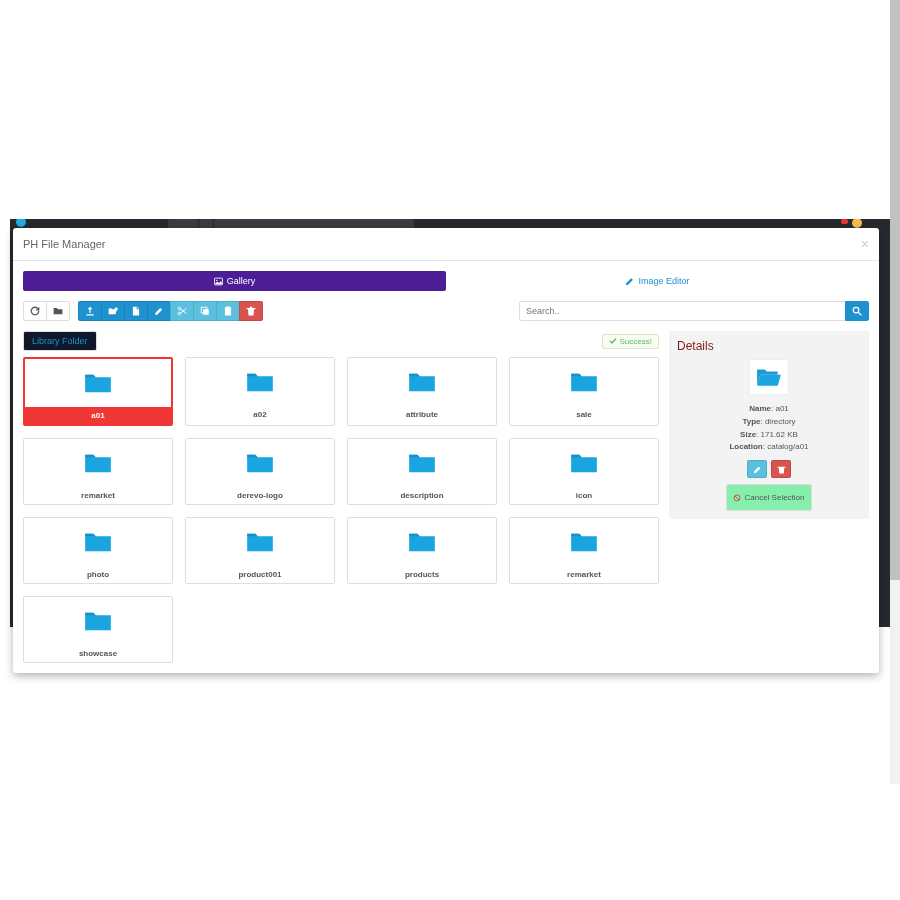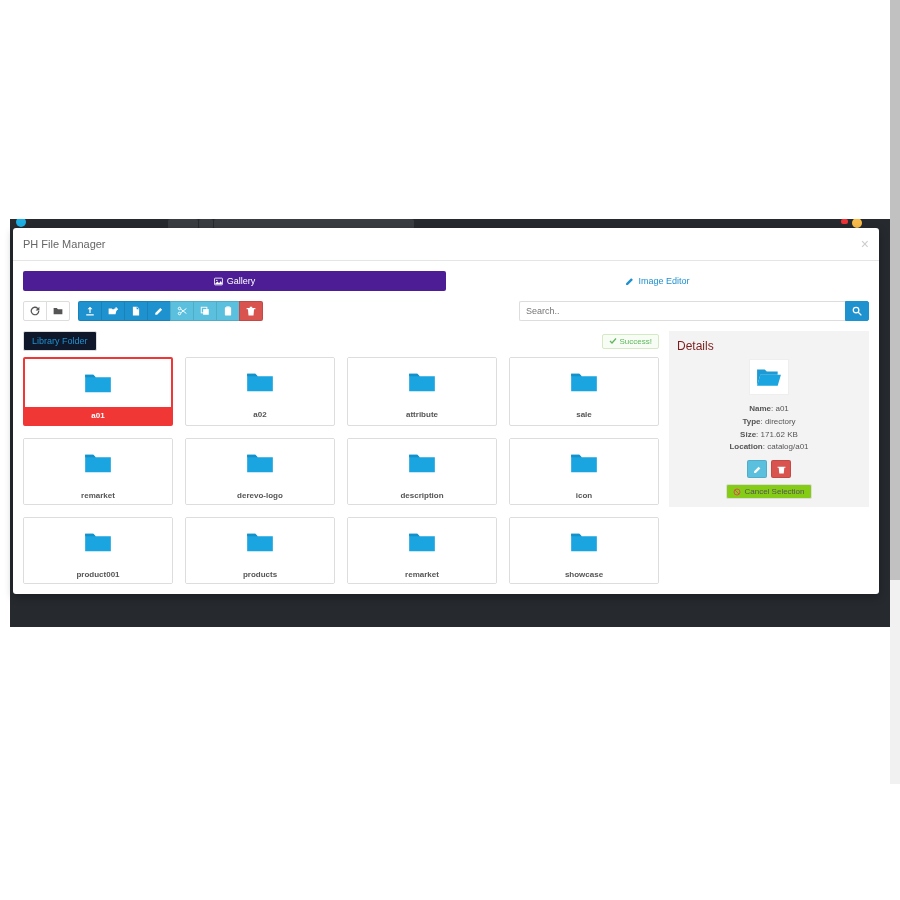--- a/index.html
+++ b/index.html
@@ -172,21 +172,21 @@
   .details-thumb{
     width:40px; height:36px; margin:4px auto 8px;
     background:#fff; border:1px solid #eee;
     display:flex; align-items:center; justify-content:center;
   }
   .details-meta{ line-height:1.6; }
   .details-actions{ margin:6px 0; display:flex; justify-content:center; gap:4px;}
   .details-actions .btn{ width:18px; height:18px; border-radius:2px;}
   .cancel-sel{
     display:inline-flex; align-items:flex-end; gap:3px;
-    border:1px solid #ddd; background:#84cc16; padding:2px 6px;
+    border:1px solid #ddd; background:#86efac; padding:8px 6px;
     border-radius:2px; font-size:8px; cursor:pointer; color:#555;
   }
   .cancel-sel .ban{ color:#d9534f; }
 </style>
 </head>
 <body>
 
 <div class="canvas">
   <div class="backdrop-bar"></div>
 
@@ -413,20 +413,29 @@
                 </div>
                 <div class="label">icon</div>
               </div>
               <div class="folder">
                 <div class="thumb">
                   <svg width="28" height="24" viewBox="0 0 24 20">
                     <path fill="#1aa4e0" d="M1 3h7l2 2h13v13H1z"></path>
                     <path fill="#1591c9" d="M1 3h7l2 2H1z"></path>
                   </svg>
                 </div>
+                <div class="label">photo</div>
+              </div>
+              <div class="folder">
+                <div class="thumb">
+                  <svg width="28" height="24" viewBox="0 0 24 20">
+                    <path fill="#1aa4e0" d="M1 3h7l2 2h13v13H1z"></path>
+                    <path fill="#1591c9" d="M1 3h7l2 2H1z"></path>
+                  </svg>
+                </div>
                 <div class="label">product001</div>
               </div>
               <div class="folder">
                 <div class="thumb">
                   <svg width="28" height="24" viewBox="0 0 24 20">
                     <path fill="#1aa4e0" d="M1 3h7l2 2h13v13H1z"></path>
                     <path fill="#1591c9" d="M1 3h7l2 2H1z"></path>
                   </svg>
                 </div>
                 <div class="label">products</div>

